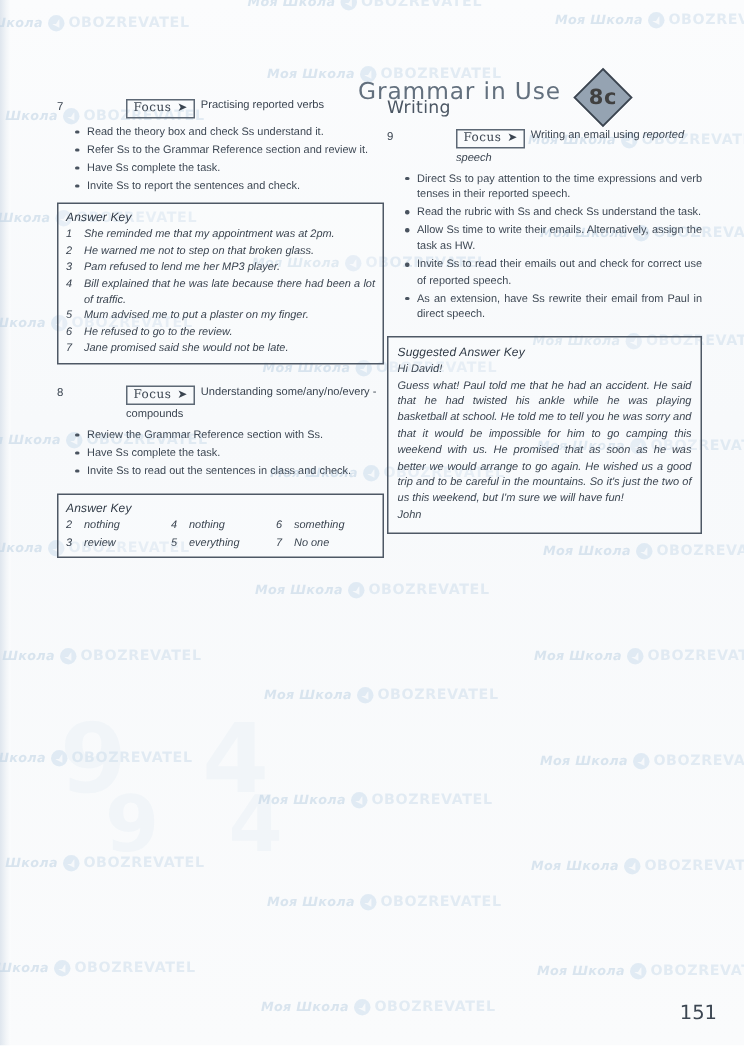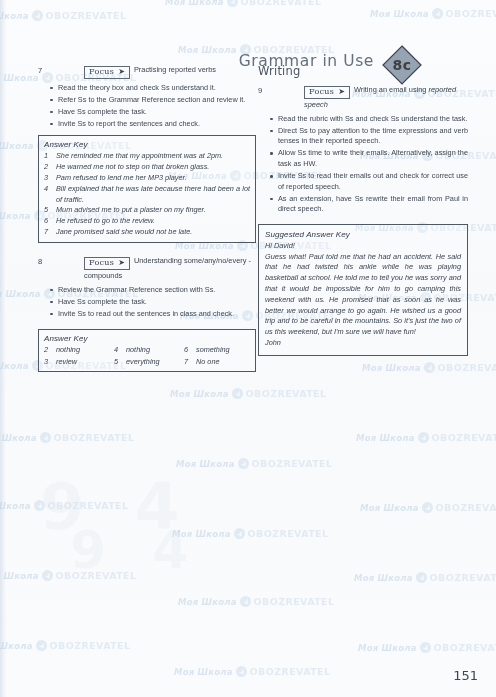--- a/index.html
+++ b/index.html
@@ -498,22 +498,22 @@
       <div class="ex-head">
         <span class="ex-num">9</span>
         <span class="focus-wrap">
           <span class="focus-chip">
             <span class="ftxt">Focus</span>
             <span class="farrow">➤</span>
           </span><span class="ex-title"><span>Writing an email using </span><em>reported speech</em></span>
         </span>
       </div>
       <ul class="bullets">
+        <li>Direct Ss to pay attention to the time expressions and verb tenses in their reported speech.</li>
         <li>Read the rubric with Ss and check Ss understand the task.</li>
-        <li>Direct Ss to pay attention to the time expressions and verb tenses in their reported speech.</li>
         <li>Allow Ss time to write their emails. Alternatively, assign the task as HW.</li>
         <li>Invite Ss to read their emails out and check for correct use of reported speech.</li>
         <li>As an extension, have Ss rewrite their email from Paul in direct speech.</li>
       </ul>
 
       <div class="akbox" style="margin-top:9px;padding:5px 6px 6px 6px;">
         <div class="ak-title">Suggested Answer Key</div>
         <p class="sak-greet">Hi David!</p>
         <p class="sak-line">Guess what! Paul told me that he had an accident. He said that he had twisted his ankle while he was playing basketball at school. He told me to tell you he was sorry and that it would be impossible for him to go camping this weekend with us. He promised that as soon as he was better we would arrange to go again. He wished us a good trip and to be careful in the mountains. So it's just the two of us this weekend, but I'm sure we will have fun!</p>
         <p class="sak-sign">John</p>

